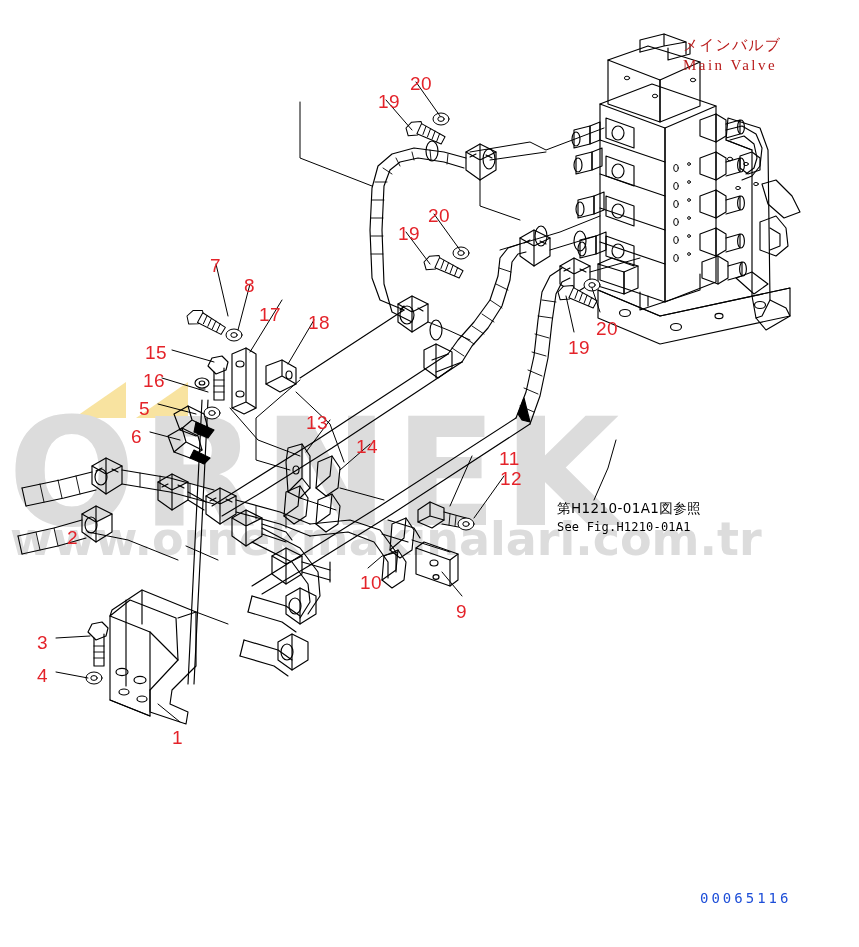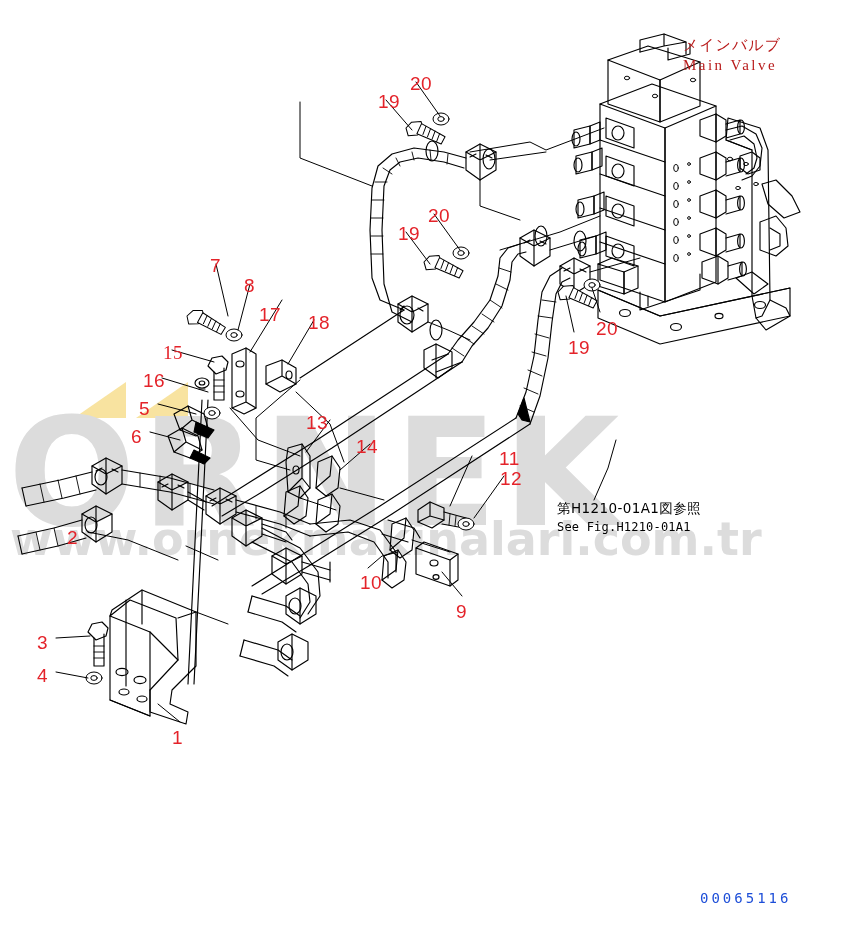--- a/index.html
+++ b/index.html
@@ -607,21 +607,21 @@
       <div class="callout" style="left: 139px; top: 399px;">5</div>
       <div class="callout" style="left: 131px; top: 427px;">6</div>
       <div class="callout" style="left: 210px; top: 256px;">7</div>
       <div class="callout" style="left: 244px; top: 276px;">8</div>
       <div class="callout" style="left: 456px; top: 602px;">9</div>
       <div class="callout" style="left: 360px; top: 573px;">10</div>
       <div class="callout" style="left: 469px; top: 449px; margin-left: 30px;">11</div>
       <div class="callout" style="left: 500px; top: 469px;">12</div>
       <div class="callout" style="left: 306px; top: 413px;">13</div>
       <div class="callout" style="left: 356px; top: 437px;">14</div>
-      <div class="callout" style="left: 163px; top: 343px; font-family: Liberation Serif, serif;">15</div>
+      <div class="callout" style="left: 145px; top: 343px;">15</div>
       <div class="callout" style="left: 143px; top: 371px;">16</div>
       <div class="callout" style="left: 259px; top: 293px; margin-top: 12px;">17</div>
       <div class="callout" style="left: 308px; top: 313px;">18</div>
       <div class="callout" style="left: 378px; top: 92px;">19</div>
       <div class="callout" style="left: 410px; top: 74px;">20</div>
       <div class="callout" style="left: 398px; top: 224px;">19</div>
       <div class="callout" style="left: 428px; top: 206px;">20</div>
       <div class="callout" style="left: 568px; top: 338px;">19</div>
       <div class="callout" style="left: 596px; top: 319px;">20</div>
     </div>

